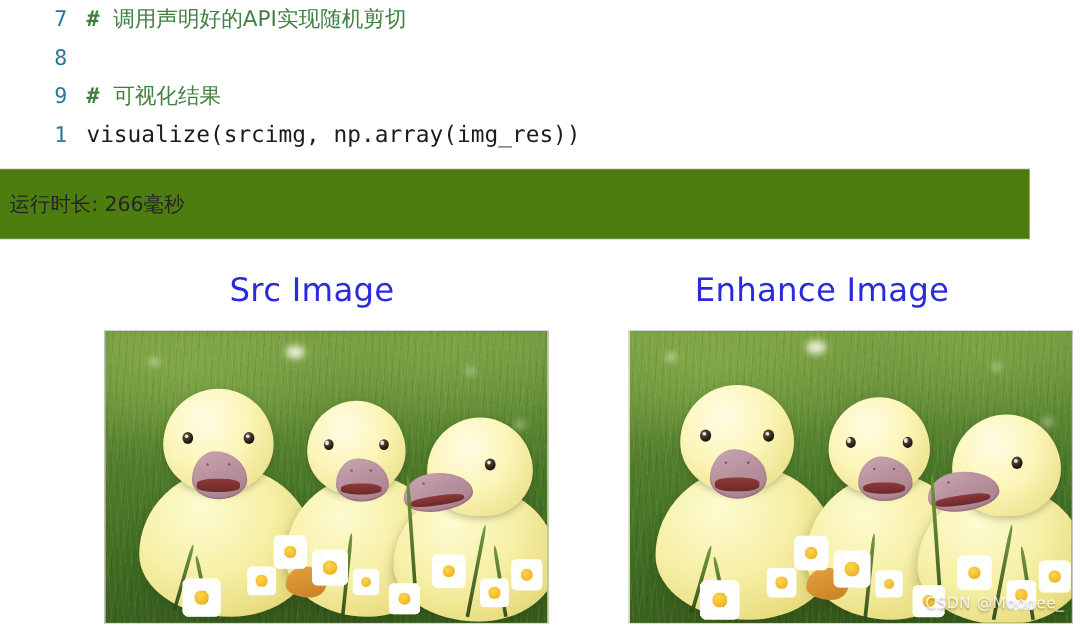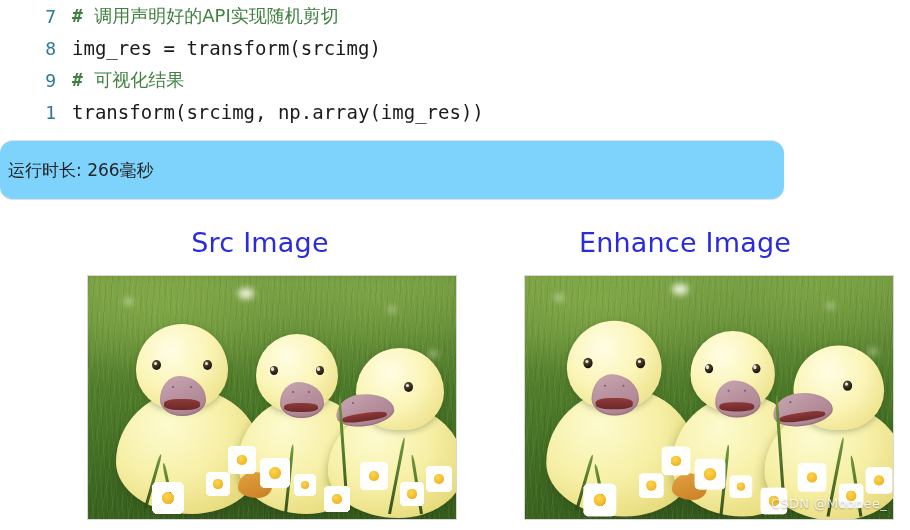--- a/index.html
+++ b/index.html
@@ -53,30 +53,29 @@
   .code-text.comment .hash {
     font-family: "DejaVu Sans Mono", "Liberation Mono", monospace;
     font-weight: bold;
     color: #3f7f3f;
   }
 
   
   #runbar {
     position: absolute;
     left: 0; top: 140px;
-    width: 784px;
+    width: 858px;
     height: 60px;
     box-sizing: border-box;
     border-top: 1px solid #e3e3e3;
     border-bottom: 1px solid #e0e0e0;
-    background: #7dd3fc;
+    background: #4d7c0f;
     display: flex;
     align-items: center;
     padding-left: 8px;
-    border-radius: 13px;
   }
   .run-item {
     font-size: 17px;
     color: #262626;
     font-family: "DejaVu Sans", "Liberation Sans", sans-serif;
     white-space: nowrap;
   }
   .run-item.duration { margin-right: 26px; }
 
   
@@ -245,31 +244,30 @@
 
 <div id="notebook">
 
   <div class="code-line">
     <span class="lineno">7</span>
     <span class="code-text comment"><span class="hash">#</span>&nbsp;&nbsp;<span>调用声明好的API实现随机剪切</span></span>
   </div>
 
   <div class="code-line">
     <span class="lineno">8</span>
-    <span class="code-text">img_res = transform(srcimg)</span>
   </div>
 
   <div class="code-line">
     <span class="lineno">9</span>
     <span class="code-text comment"><span class="hash">#</span>&nbsp;&nbsp;<span>可视化结果</span></span>
   </div>
 
   <div class="code-line">
     <span class="lineno">1</span>
-    <span class="code-text">transform(srcimg, np.array(img_res))</span>
+    <span class="code-text">visualize(srcimg, np.array(img_res))</span>
   </div>
 
 </div>
 
 <div id="runbar">
   <span class="run-item duration">运行时长: 266毫秒</span>
 </div>
 
 <div id="figure">
 

